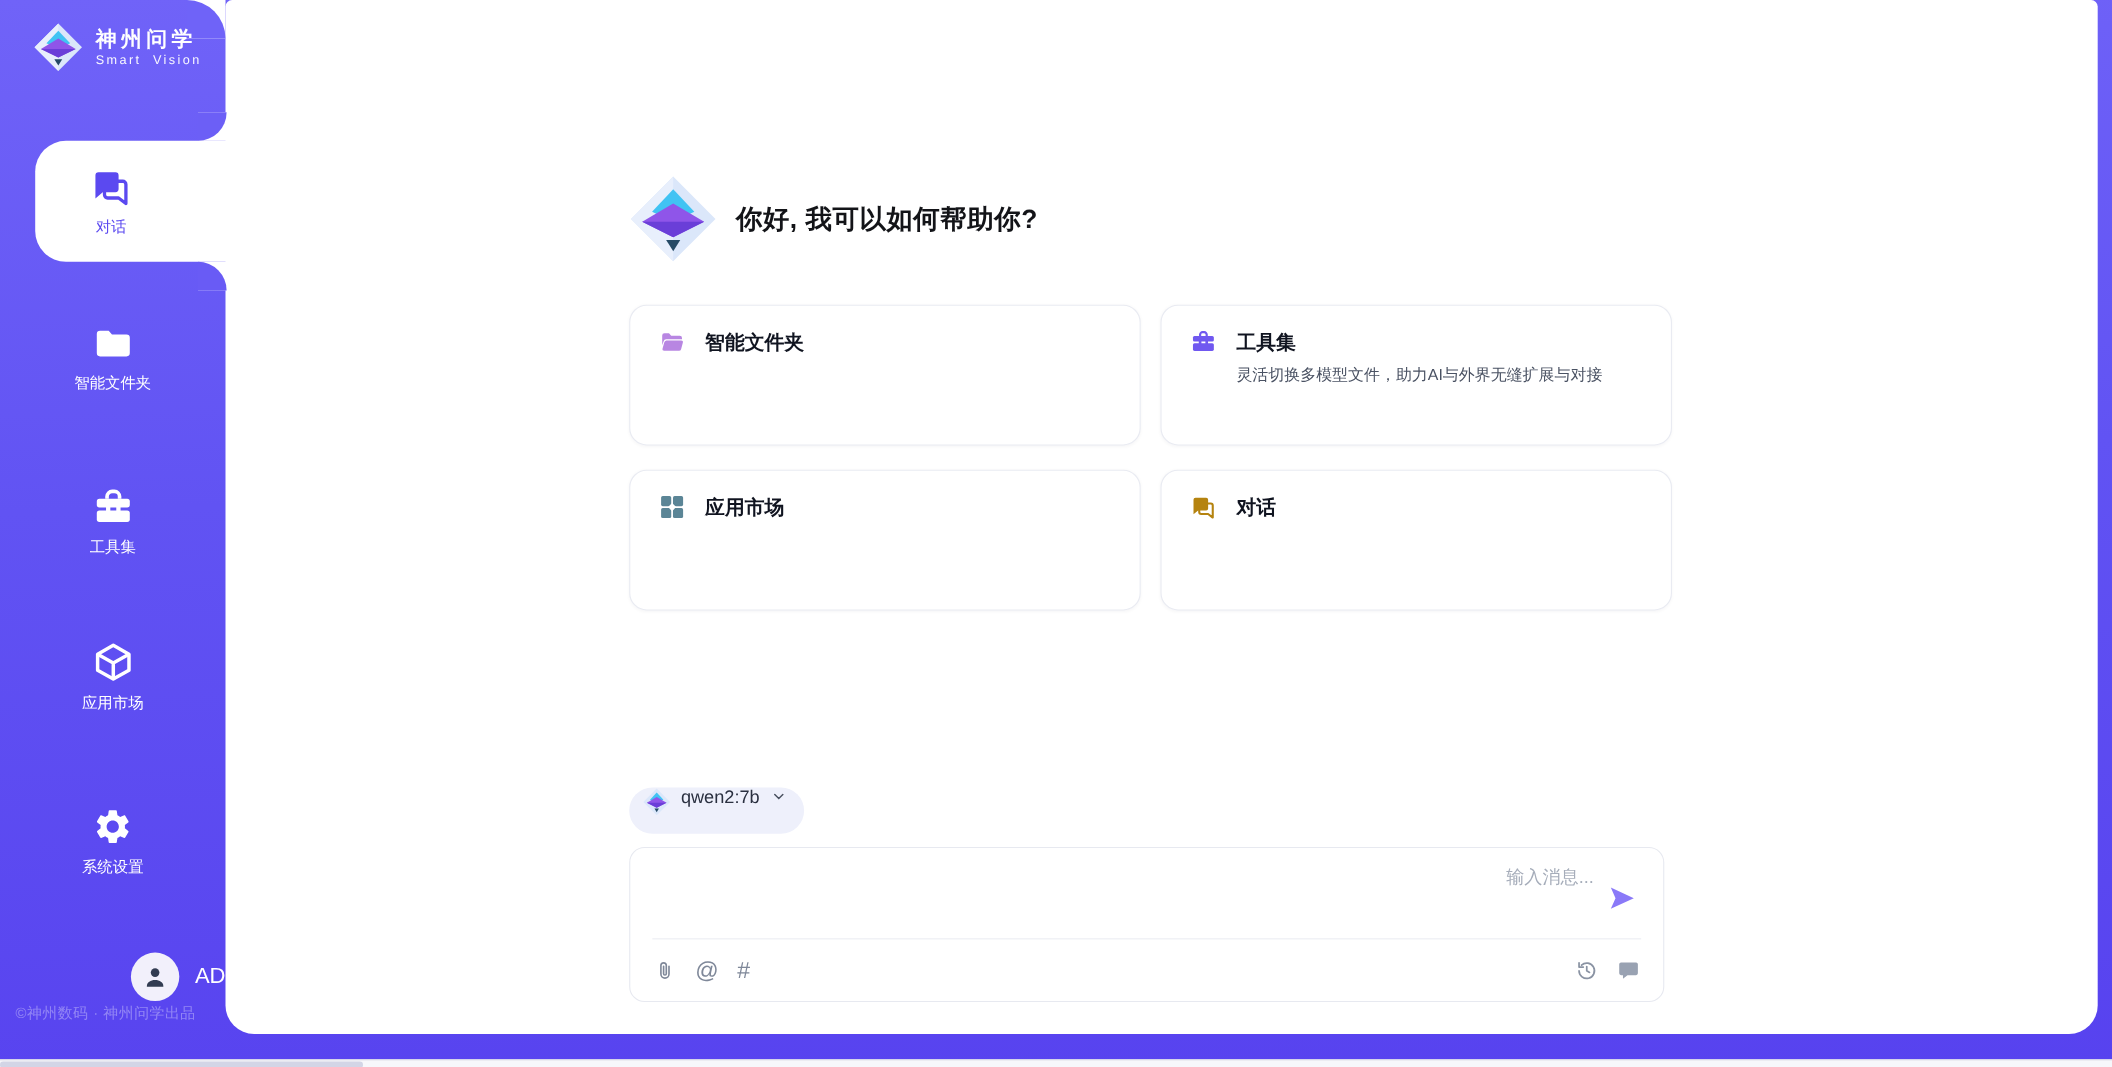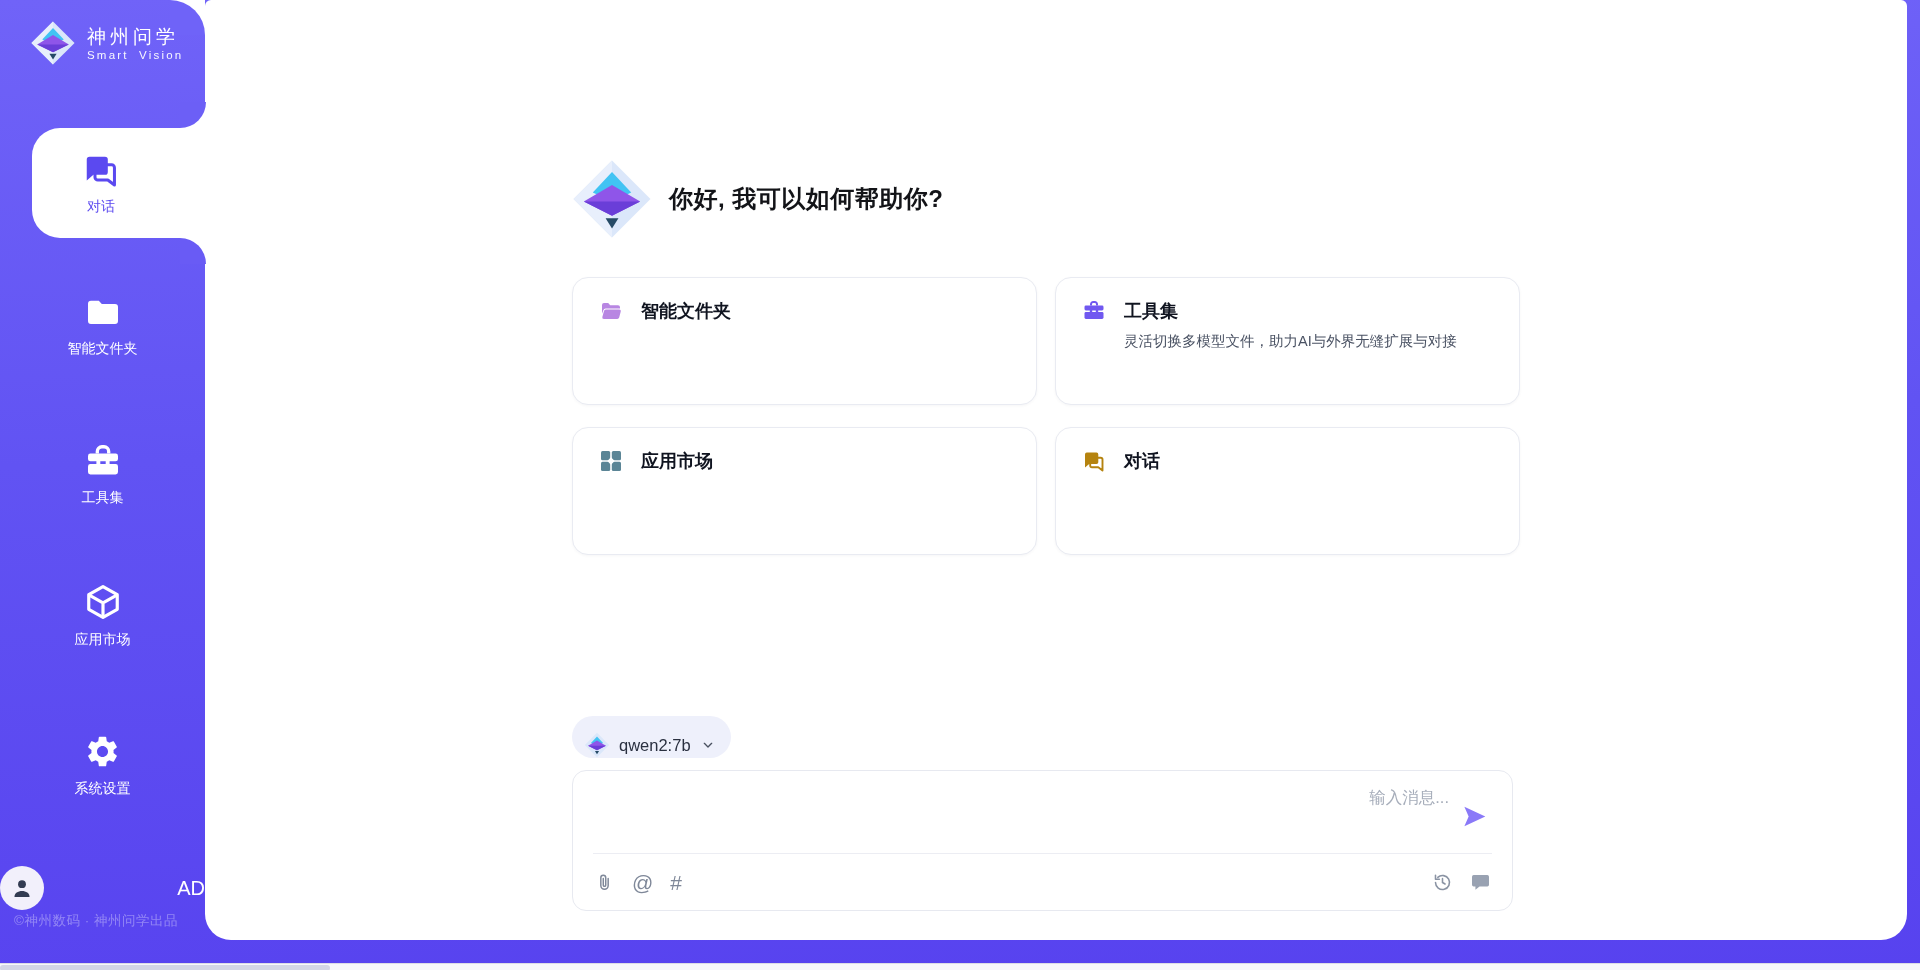--- a/index.html
+++ b/index.html
@@ -8,40 +8,40 @@
          background:linear-gradient(178deg,#7063f8 0%,#6153f3 45%,#5742ef 100%); }
 
   
   .main-panel { position:absolute; left:205px; top:0; right:13px; bottom:30px;
                 background:#fff; border-radius:6px 6px 26px 26px; }
   .panel-top-fillet { position:absolute; left:-35px; top:0; width:35px; height:35px; background:#fff; }
   .panel-top-fillet::after { content:""; position:absolute; inset:0; background:#6f63f8; border-top-right-radius:100%; }
 
   
   .brand { position:absolute; top:20px; left:30px; display:flex; align-items:center; gap:11px; }
-  .brand-name { font-size:19px; font-weight:400; color:#fff; letter-spacing:4px; line-height:1.25; }
+  .brand-name { font-size:19px; font-weight:700; color:#fff; letter-spacing:4px; line-height:1.25; }
   .brand-sub  { font-size:11.5px; color:rgba(255,255,255,.95); letter-spacing:2.2px; word-spacing:5px; }
 
   .nav-active { position:absolute; left:32px; top:128px; width:174px; height:110px; background:#fff;
                 border-radius:28px 0 0 28px; display:flex; flex-direction:column; align-items:center;
                 justify-content:center; gap:9px; padding-right:36px; cursor:pointer; }
   .fillet { position:absolute; right:0; width:26px; height:26px; background:#fff; }
   .fillet-above { top:-26px; }
   .fillet-above::after { content:""; position:absolute; inset:0; background:#6c5ff6; border-bottom-right-radius:100%; }
   .fillet-below { bottom:-26px; }
   .fillet-below::after { content:""; position:absolute; inset:0; background:#695bf5; border-top-right-radius:100%; }
   .nav-active .nav-label { color:#5b49f0; }
 
   .nav-item { position:absolute; left:0; width:205px; display:flex; flex-direction:column;
               align-items:center; gap:10px; cursor:pointer; }
   .nav-label { font-size:14px; color:#fff; }
   .ni-2 { top:294px; } .ni-3 { top:443px; } .ni-4 { top:583px; } .ni-5 { top:733px; }
 
   .user-row { position:absolute; left:0; top:866px; width:205px; display:flex; align-items:center;
-              justify-content:space-between; gap:14px; cursor:pointer; }
+              justify-content:flex-end; gap:14px; cursor:pointer; }
   .avatar { width:44px; height:44px; border-radius:50%; background:#f2f0fb; display:flex;
             align-items:center; justify-content:center; }
   .user-label { font-size:20px; color:#fff; }
   .sidebar-footer { position:absolute; left:14px; top:912px; font-size:13.5px;
                     color:rgba(255,255,255,.34); letter-spacing:.5px; }
 
   
   .greeting-row { position:absolute; left:571px; top:158px; display:flex; align-items:center; gap:16px; }
   .greeting-text { font-size:24px; font-weight:700; color:#131418; letter-spacing:.5px; }
 
@@ -50,21 +50,21 @@
            grid-template-columns:465px 465px; column-gap:18px; row-gap:22px; }
   .card { height:128px; background:#fff; border:1px solid #e9ebf2; border-radius:16px;
           padding:21px 24px; box-shadow:0 1px 3px rgba(20,20,43,.04); cursor:pointer; }
   .card-head { display:flex; align-items:center; gap:18px; margin-left:2px; }
   .card-head svg { width:24px; height:24px; flex:none; }
   .card-title { font-size:18px; font-weight:700; color:#101420; }
   .card-desc { margin:7px 0 0 44px; font-size:14.5px; line-height:23px; color:#4a5263; width:334px; }
 
   
   .model-pill { position:absolute; left:572px; top:716px; height:42px; display:inline-flex;
-                align-items:center; gap:9px; padding:16px 15px 0 12px; background:#eef0fb;
+                align-items:flex-start; gap:9px; padding:0 15px 0 12px; background:#eef0fb;
                 border-radius:21px; cursor:pointer; }
   .model-name { font-size:16.5px; color:#2a3040; }
 
   
   .composer { position:absolute; left:572px; top:770px; width:941px; height:141px; background:#fff;
               border:1px solid #e7e9f0; border-radius:14px; display:flex; flex-direction:column; }
   .composer-top { flex:1; display:flex; padding:16px 20px 0 24px; }
   .composer-top textarea { flex:1; border:none; outline:none; resize:none; background:transparent;
               font-family:"Liberation Sans","DejaVu Sans",sans-serif; font-size:16.5px; color:#2b3140;text-align:right; }
   .composer-top textarea::placeholder { color:#a6adba; }

